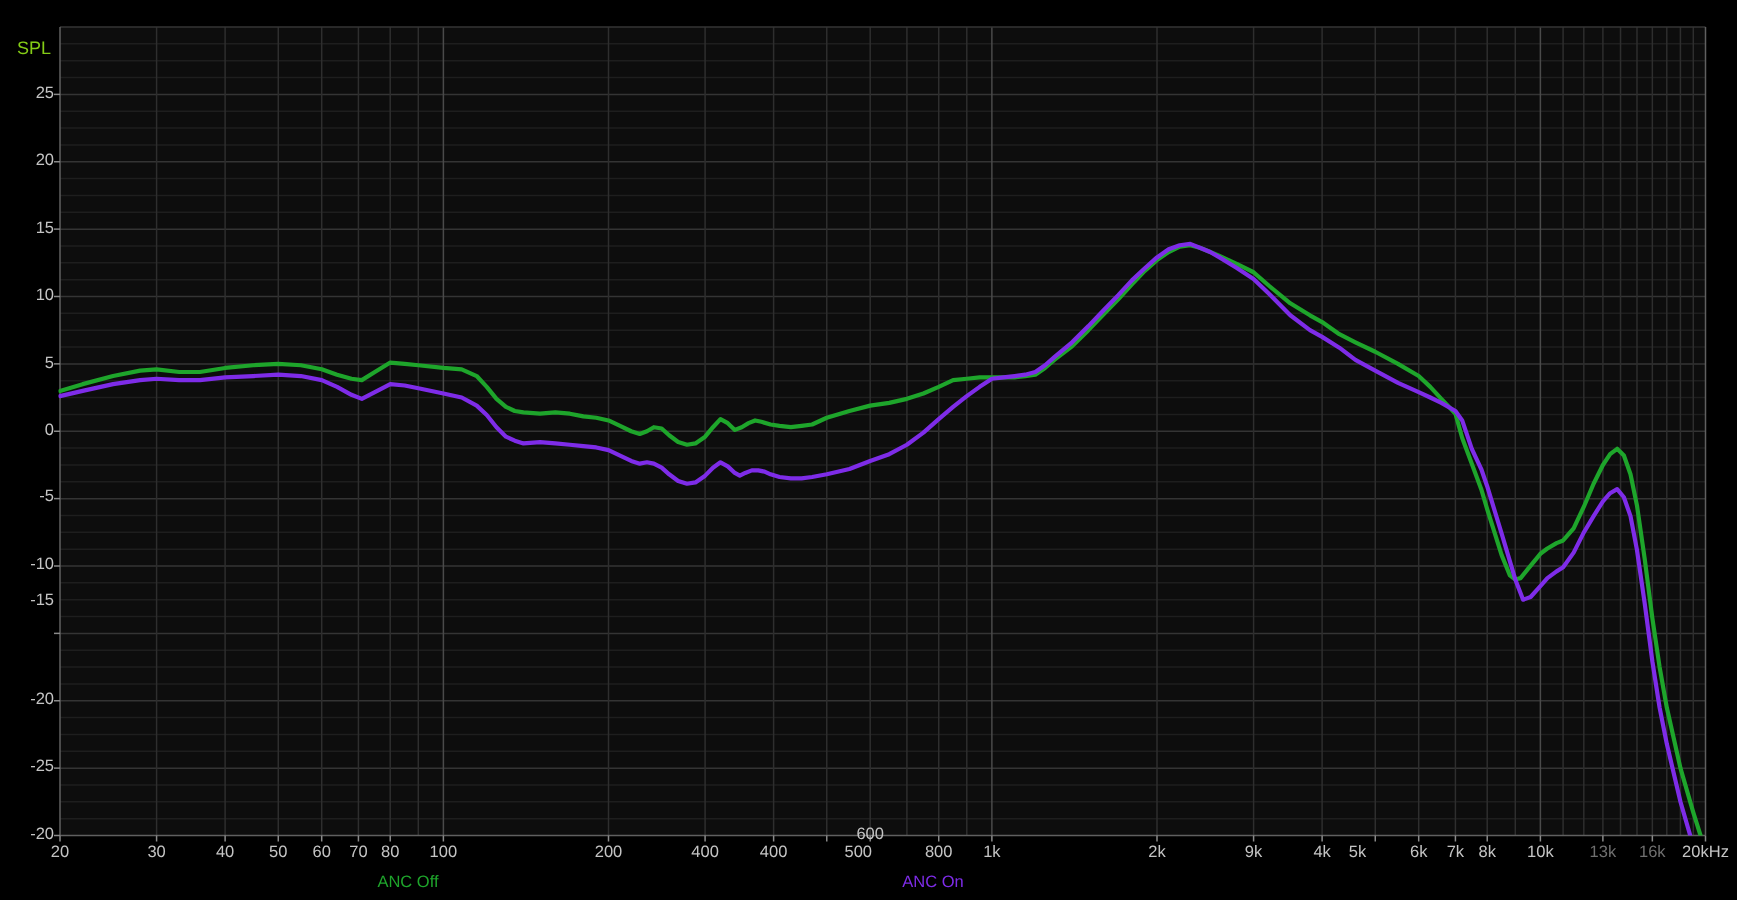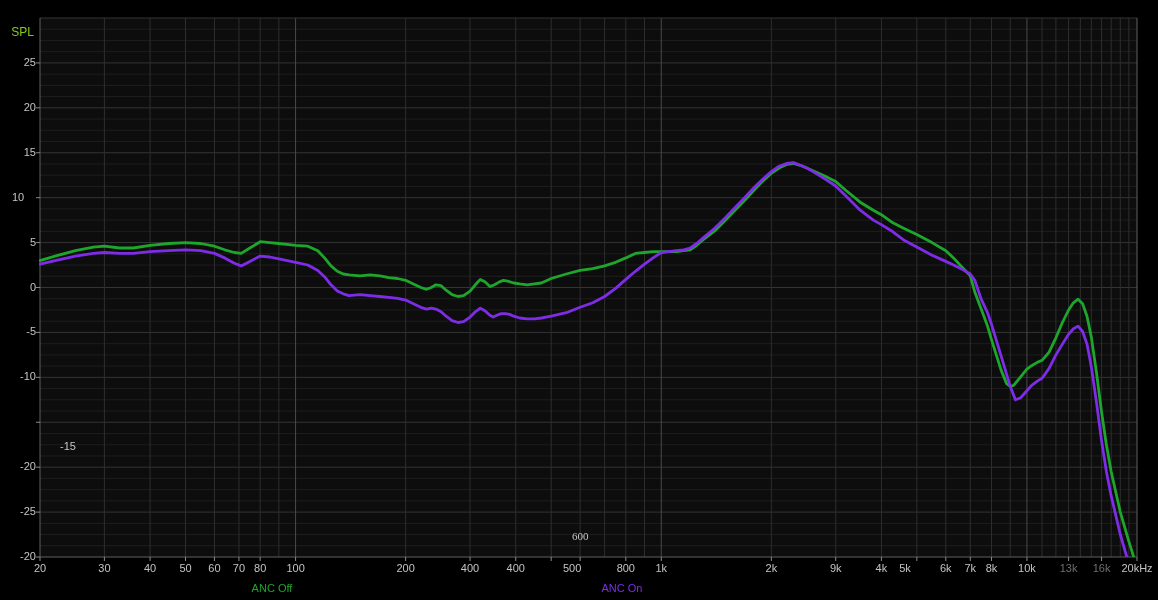--- a/index.html
+++ b/index.html
@@ -155,44 +155,44 @@
           <rect x="39" y="18" width="1099" height="539"></rect>
         </clipPath>
       </defs>
       <path d="M40.0 260.6 L55.1 256.1 L75.4 250.7 L93.4 247.1 L104.4 246.2 L119.5 248.0 L133.3 248.0 L150.1 245.3 L168.8 243.5 L185.5 242.6 L200.6 243.5 L214.5 246.2 L224.7 249.8 L234.3 252.5 L241.2 253.4 L249.9 248.0 L260.2 241.7 L269.8 242.6 L278.9 243.5 L295.6 245.3 L307.8 246.2 L317.8 250.7 L324.5 257.9 L331.0 265.9 L337.3 271.3 L343.2 274.0 L349.0 274.9 L360.0 275.8 L370.2 274.9 L379.9 275.8 L388.9 277.6 L397.5 278.5 L405.7 280.3 L413.4 283.9 L420.8 287.5 L426.5 289.3 L431.3 287.5 L435.9 284.8 L441.1 285.7 L446.1 290.2 L452.1 294.7 L458.0 296.5 L463.6 295.6 L470.1 291.1 L475.3 284.8 L480.3 279.4 L485.2 282.1 L489.9 286.6 L494.5 284.8 L499.0 282.1 L503.4 280.3 L507.6 281.2 L513.7 283.0 L519.7 283.9 L527.2 284.8 L534.4 283.9 L541.4 283.0 L551.2 278.5 L566.3 274.0 L580.1 270.4 L592.8 268.6 L604.6 265.9 L615.6 262.3 L625.8 257.9 L635.4 253.4 L644.5 252.5 L653.1 251.6 L661.3 251.6 L676.4 251.6 L683.5 250.7 L690.2 249.8 L696.7 245.3 L702.9 239.9 L714.7 230.9 L725.6 220.1 L735.9 209.3 L745.5 199.5 L754.6 189.6 L763.2 180.6 L771.3 173.4 L779.1 168.0 L786.5 164.4 L793.5 163.5 L800.3 165.3 L806.8 168.0 L813.0 170.7 L824.8 176.1 L835.7 181.5 L846.0 190.5 L860.2 202.2 L873.3 210.2 L881.4 214.7 L892.9 222.8 L903.6 228.2 L916.8 234.5 L932.0 242.6 L945.8 250.7 L953.5 257.9 L960.9 265.9 L970.3 275.8 L974.8 292.0 L981.2 309.1 L987.5 326.1 L991.5 339.6 L1001.1 370.1 L1006.6 383.6 L1010.2 386.3 L1013.7 385.4 L1018.8 379.1 L1026.9 369.2 L1031.6 365.7 L1037.7 362.1 L1042.1 360.3 L1049.1 352.2 L1055.9 337.8 L1062.4 322.5 L1068.6 310.0 L1073.4 302.8 L1078.1 299.2 L1082.6 303.7 L1087.0 316.2 L1091.3 336.9 L1096.5 372.8 L1101.6 412.4 L1106.4 444.7 L1111.2 471.7 L1120.3 512.1 L1128.9 541.7 L1135.4 562.4 L1137.0 570.5" fill="none" stroke="#1ea52b" stroke-width="2.8" stroke-linejoin="round" stroke-linecap="round" clip-path="url(#pc)"></path>
       <path d="M40.0 264.1 L55.1 260.6 L75.4 256.1 L93.4 253.4 L104.4 252.5 L119.5 253.4 L133.3 253.4 L150.1 251.6 L168.8 250.7 L185.5 249.8 L200.6 250.7 L214.5 253.4 L224.7 257.9 L234.3 263.2 L241.2 265.9 L249.9 261.4 L260.2 256.1 L269.8 257.0 L278.9 258.8 L295.6 262.3 L307.8 265.0 L317.8 270.4 L324.5 276.7 L331.0 284.8 L337.3 291.1 L343.2 293.8 L349.0 295.6 L360.0 294.7 L370.2 295.6 L379.9 296.5 L388.9 297.4 L397.5 298.3 L405.7 300.1 L413.4 303.7 L420.8 307.3 L426.5 309.1 L431.3 308.2 L435.9 309.1 L441.1 311.8 L446.1 316.2 L452.1 320.7 L458.0 322.5 L463.6 321.6 L470.1 317.1 L475.3 311.8 L480.3 308.2 L485.2 310.9 L489.9 315.3 L493.2 317.1 L496.8 315.3 L501.2 313.6 L505.5 313.6 L509.7 314.4 L513.7 316.2 L519.7 318.0 L527.2 318.9 L534.4 318.9 L541.4 318.0 L551.2 316.2 L566.3 312.7 L580.1 307.3 L592.8 302.8 L604.6 296.5 L615.6 288.4 L625.8 279.4 L635.4 271.3 L644.5 264.1 L653.1 257.9 L661.3 252.5 L669.0 251.6 L676.4 250.7 L683.5 249.8 L690.2 248.0 L696.7 243.5 L702.9 238.1 L714.7 228.2 L725.6 217.4 L735.9 206.7 L745.5 196.8 L754.6 186.9 L763.2 178.8 L771.3 171.6 L779.1 166.2 L786.5 163.5 L793.5 162.6 L800.3 165.3 L806.8 168.0 L813.0 171.6 L824.8 178.8 L835.7 186.0 L846.0 195.9 L860.2 210.2 L873.3 220.1 L881.4 224.6 L892.9 231.8 L903.6 239.9 L916.8 247.1 L932.0 255.2 L945.8 261.4 L953.5 265.0 L960.9 268.6 L970.3 274.0 L974.8 280.3 L981.2 299.2 L987.5 312.7 L991.5 324.3 L1001.1 355.8 L1010.2 386.3 L1015.4 399.8 L1020.4 398.0 L1026.9 390.8 L1031.6 385.4 L1037.7 380.9 L1042.1 378.2 L1049.1 368.4 L1055.9 354.9 L1062.4 344.1 L1068.6 334.2 L1073.4 328.8 L1078.1 326.1 L1082.6 331.5 L1087.0 344.1 L1091.3 366.6 L1096.5 402.5 L1101.6 441.1 L1106.4 471.7 L1111.2 495.9 L1120.3 534.5 L1128.9 564.2 L1133.0 579.5" fill="none" stroke="#7e2ce8" stroke-width="2.8" stroke-linejoin="round" stroke-linecap="round" clip-path="url(#pc)"></path>
     </svg>
   <div id="y-axis">
       <div class="ylab" style="left: 0px; top: 55.9167px;">25</div>
       <div class="ylab" style="left: 0px; top: 100.833px;">20</div>
       <div class="ylab" style="left: 0px; top: 145.75px;">15</div>
-      <div class="ylab" style="left: 0px; top: 190.667px; text-align: center;">10</div>
+      <div class="ylab" style="left: 0px; top: 190.667px;">10</div>
       <div class="ylab" style="left: 0px; top: 235.583px;">5</div>
       <div class="ylab" style="left: 0px; top: 280.5px;">0</div>
       <div class="ylab" style="left: 0px; top: 325.417px;">-5</div>
       <div class="ylab" style="left: 0px; top: 370.333px;">-10</div>
-      <div class="ylab" style="left: 0px; top: 440px; padding-left: 40px;">-15</div>
+      <div class="ylab" style="left: 0px; top: 394px;">-15</div>
       <div class="ylab" style="left: 0px; top: 460.167px;">-20</div>
       <div class="ylab" style="left: 0px; top: 505.083px;">-25</div>
       <div class="ylab" style="left: 0px; top: 550px;">-20</div>
     </div>
   <div id="x-axis">
       <div class="xlab" style="left: 10px; top: 562px;">20</div>
       <div class="xlab" style="left: 74.3907px; top: 562px;">30</div>
       <div class="xlab" style="left: 120.077px; top: 562px;">40</div>
       <div class="xlab" style="left: 155.513px; top: 562px;">50</div>
       <div class="xlab" style="left: 184.467px; top: 562px;">60</div>
       <div class="xlab" style="left: 208.948px; top: 562px;">70</div>
       <div class="xlab" style="left: 230.153px; top: 562px;">80</div>
       <div class="xlab" style="left: 265.59px; top: 562px;">100</div>
       <div class="xlab" style="left: 375.667px; top: 562px;">200</div>
       <div class="xlab" style="left: 440.057px; top: 562px;">400</div>
       <div class="xlab" style="left: 485.743px; top: 562px;">400</div>
       <div class="xlab" style="left: 521.18px; top: 562px; padding-left: 21px;">500</div>
-      <div class="xlab" style="left: 550.134px; top: 530px; font-family: Liberation Serif, serif;">600</div>
+      <div class="xlab" style="left: 550.134px; top: 550px;">600</div>
       <div class="xlab" style="left: 595.82px; top: 562px;">800</div>
       <div class="xlab" style="left: 631.257px; top: 562px;">1k</div>
       <div class="xlab" style="left: 741.333px; top: 562px;">2k</div>
       <div class="xlab" style="left: 805.724px; top: 562px;">9k</div>
       <div class="xlab" style="left: 851.41px; top: 562px;">4k</div>
       <div class="xlab" style="left: 875px; top: 562px;">5k</div>
       <div class="xlab" style="left: 915.801px; top: 562px;">6k</div>
       <div class="xlab" style="left: 940.281px; top: 562px;">7k</div>
       <div class="xlab" style="left: 961.487px; top: 562px;">8k</div>
       <div class="xlab" style="left: 996.923px; top: 562px;">10k</div>

